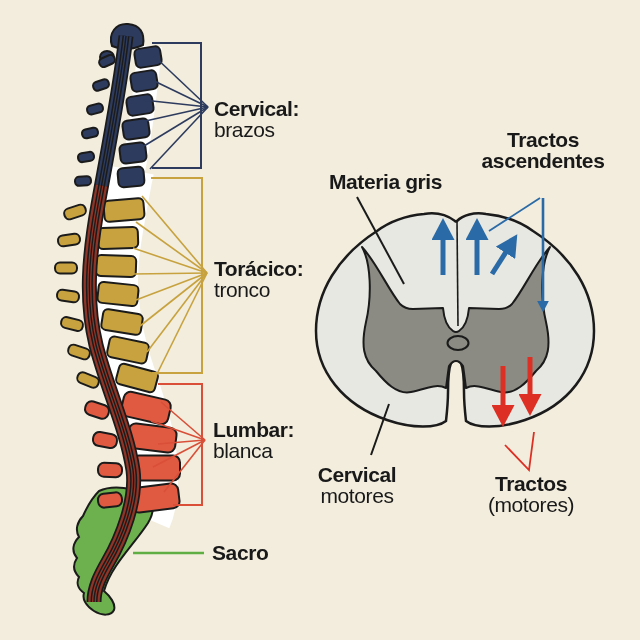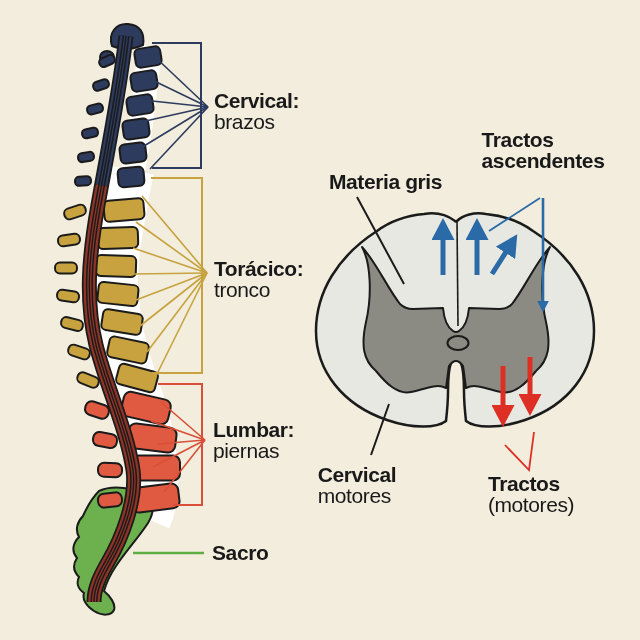--- a/index.html
+++ b/index.html
@@ -7,21 +7,21 @@
     position:relative;width:640px;height:640px;overflow:hidden;
     background:var(--background,#f2eddd);
     font-family:"Liberation Sans","DejaVu Sans",sans-serif;
     color:var(--text,#191919);
   }
   .stage svg{position:absolute;left:0;top:0;}
   .label{position:absolute;font-size:21px;line-height:21px;letter-spacing:-0.4px;white-space:nowrap;}
   .label .b{font-weight:700;}
   .label .r{font-weight:400;}
   .label .r:empty{display:none;}
-  .centered{transform:translateX(-50%);text-align:left;}
+  .centered{transform:translateX(-50%);text-align:center;}
   .vb{stroke:var(--outline,#1b1b1b);stroke-width:2;}
   .navy{fill:var(--cervical,#2d3b5e);}
   .gold{fill:var(--toracico,#c7a23e);}
   .redv{fill:var(--lumbar,#e05a41);}
   .greenv{fill:var(--sacro,#6db14e);}
   .bracket{fill:none;stroke-width:2;}
   .fan{stroke-width:1.6;}
 </style>
 </head>
 <body>
@@ -159,33 +159,33 @@
       <line x1="503" y1="366" x2="503" y2="419" marker-end="url(#ar)"></line>
       <line x1="530" y1="357" x2="530" y2="408" marker-end="url(#ar)"></line>
     </g>
     <path stroke="var(--descending_red,#dd2f23)" stroke-width="1.8" fill="none" d="M505,445 L529,470 L534,432"></path>
 
     <line stroke="var(--outline,#1b1b1b)" stroke-width="2" x1="357" y1="197" x2="404" y2="284"></line>
     <line stroke="var(--outline,#1b1b1b)" stroke-width="2" x1="371" y1="455" x2="389" y2="404"></line>
   </g>
 </svg>
 
-  <div class="label" style="left:214px;top:90px">
+  <div class="label" style="left:214px;top:98px">
     <div class="b">Cervical:</div>
     <div class="r">brazos</div>
   </div>
 
   <div class="label" style="left:214px;top:258px">
     <div class="b">Torácico:</div>
     <div class="r">tronco</div>
   </div>
 
   <div class="label" style="left:213px;top:419px">
     <div class="b">Lumbar:</div>
-    <div class="r">piernas</div>
+    <div class="r">blanca</div>
   </div>
 
   <div class="label" style="left:212px;top:542px">
     <div class="b">Sacro</div>
 
   </div>
 
   <div class="label b" style="left:329px;top:171px;font-weight:700">Materia gris</div>
 
   <div class="label centered" style="left:543px;top:129px">

